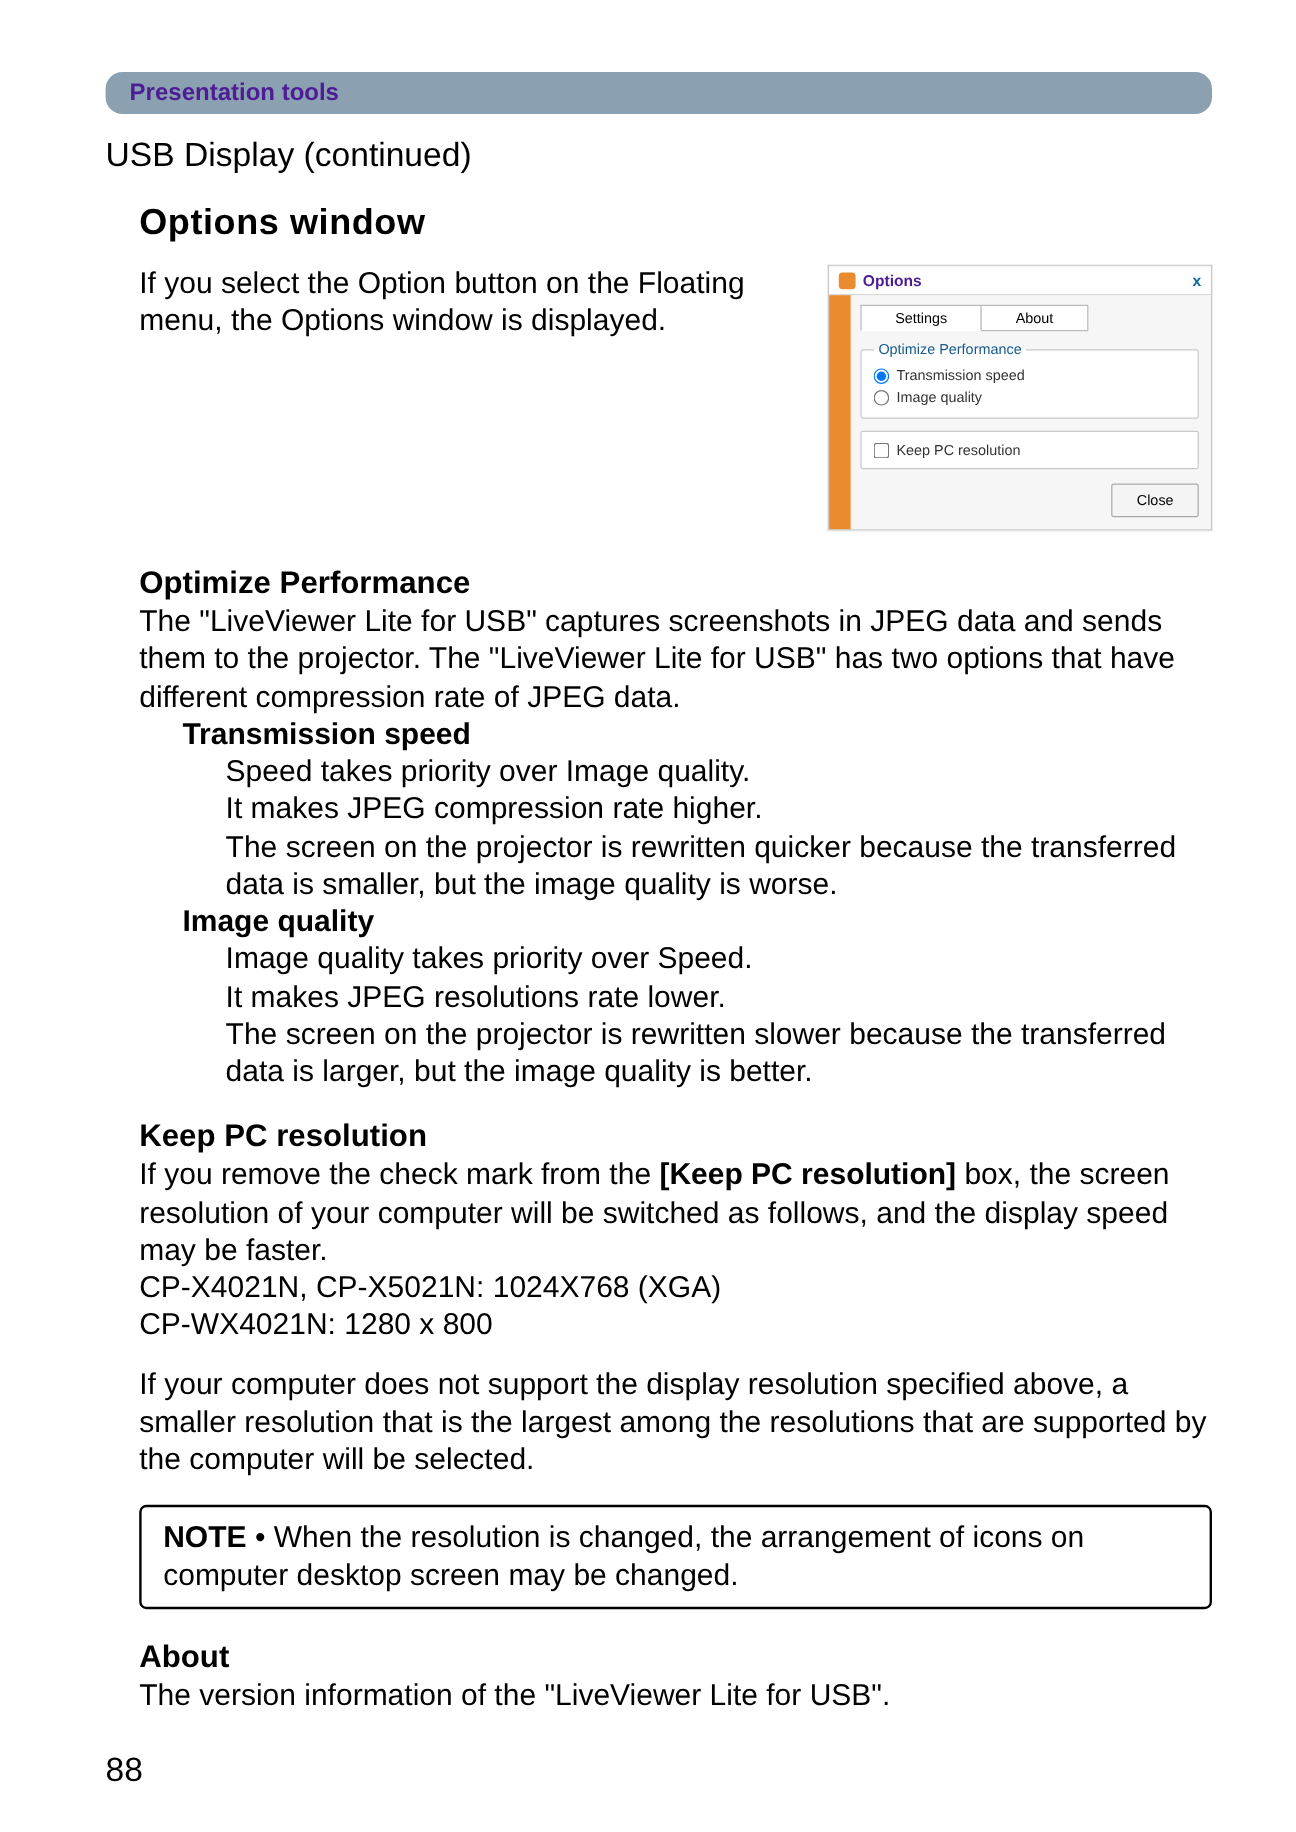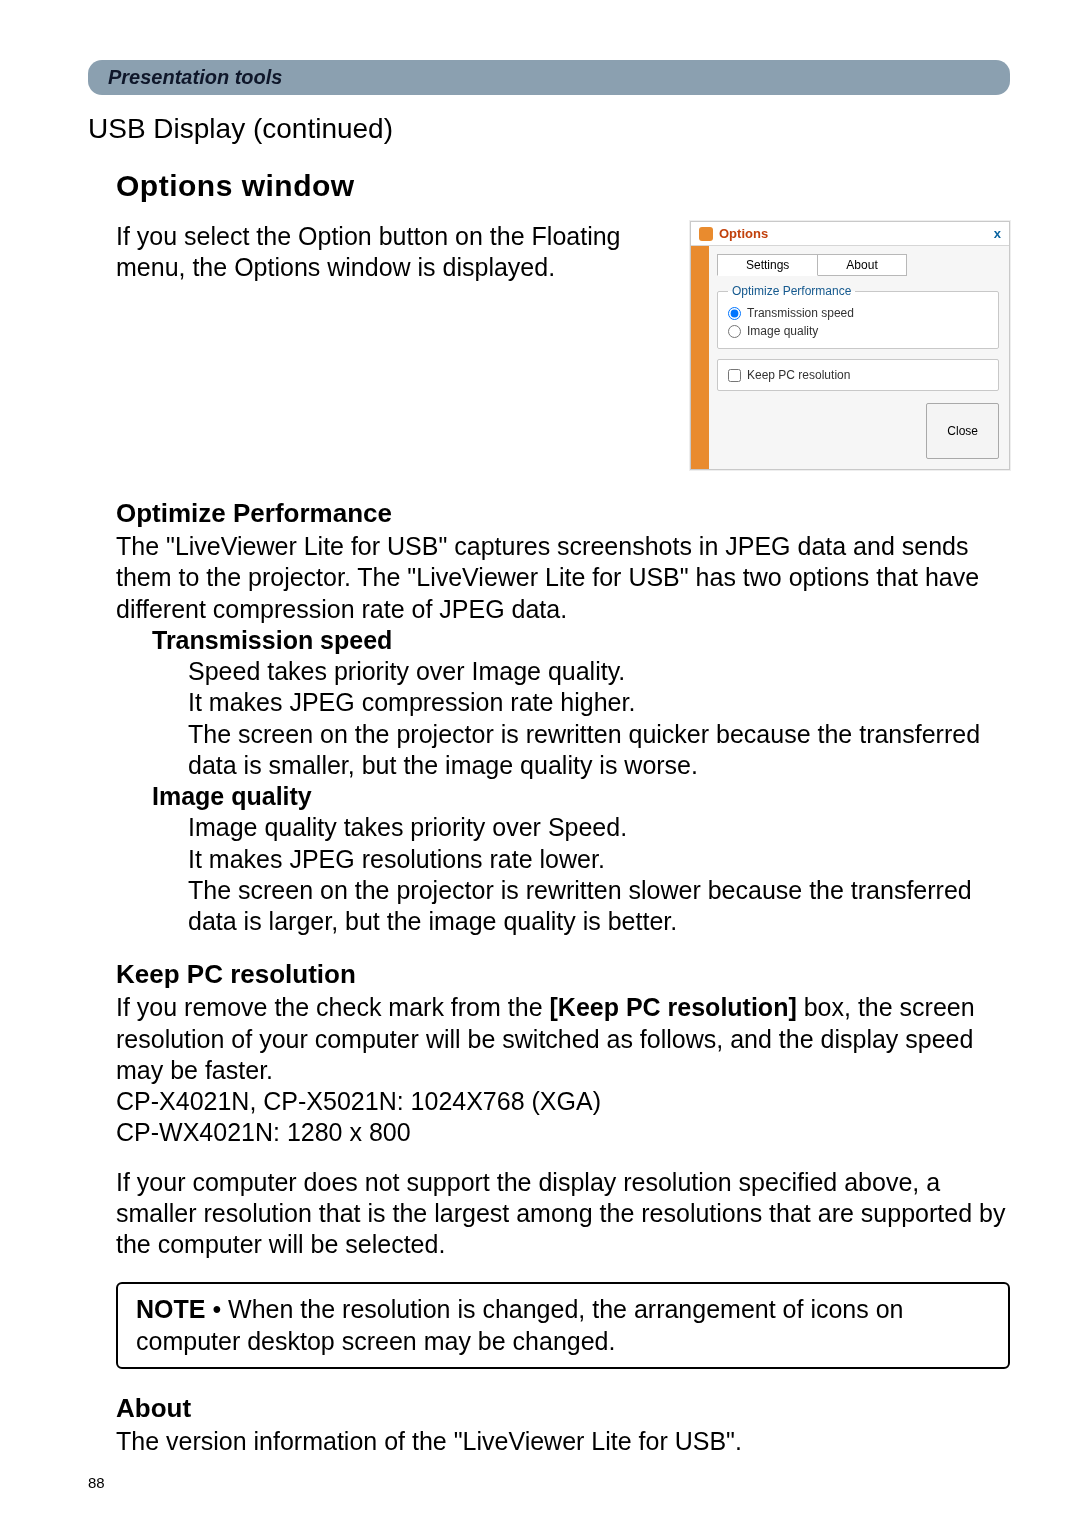--- a/index.html
+++ b/index.html
@@ -18,21 +18,21 @@
   }
   .crumb-bar {
     background: #8ba0b0;
     border-radius: 14px;
     padding: 6px 20px;
     color: #ffffff;
     font-weight: bold;
     font-size: 20px;
     margin-bottom: 18px;
   }
-  .crumb-bar span { color: #0f172a; font-style: italic; }
+  .crumb-bar span { color: #4c1d95; }
   .continued {
     font-family: Arial, Helvetica, sans-serif;
     font-size: 28px;
     margin-bottom: 24px;
   }
   .content {
     padding-left: 28px;
   }
   h2.section-title {
     font-family: Arial, Helvetica, sans-serif;
@@ -69,21 +69,21 @@
   .note-box {
     border: 2.5px solid #000;
     border-radius: 6px;
     padding: 10px 18px;
     margin: 16px 0 24px 0;
   }
   .page-num {
     position: absolute;
     bottom: 36px;
     left: 88px;
-    font-size: 15px;
+    font-size: 28px;
   }
 
   
   .dialog {
     width: 318px;
     border: 1px solid #c9c9c9;
     background: #f3f3f3;
     font-family: "Segoe UI", Tahoma, sans-serif;
     font-size: 13px;
     box-shadow: 0 0 0 1px #eee;
@@ -95,21 +95,21 @@
     background: #ffffff;
     border-bottom: 1px solid #d6d6d6;
     padding: 4px 8px 4px 8px;
   }
   .dialog .titlebar .t-left {
     display:flex; align-items:center; gap:6px;
   }
   .dialog .titlebar .t-icon {
     width:14px; height:14px; background:#e98b2e; border-radius:3px;
   }
-  .dialog .titlebar .t-text { color:#c2410c; font-weight:600;text-align:right; }
+  .dialog .titlebar .t-text { color:#4c1d95; font-weight:600;text-align:right; }
   .dialog .titlebar .t-close { color:#0a64a0; font-weight:bold; cursor:default; }
   .dialog .body { display:flex; }
   .dialog .accent { width:18px; background:#e98b2e; }
   .dialog .inner { flex:1; padding:8px 10px 10px 8px; background:#f6f6f6; }
   .dialog .tabs { display:flex; gap:0; margin-bottom:8px; }
   .dialog .tab {
     padding:3px 28px;
     border:1px solid #b8b8b8;
     background:#fff;
     position:relative;
@@ -126,21 +126,21 @@
   }
   .dialog legend { color:#165a8f; font-size:12px; padding:0 4px; }
   .dialog label { display:flex; gap:6px; align-items:center; font-size:12px; color:#333; padding:2px 0;}
   .dialog input[type=radio], .dialog input[type=checkbox] { margin:0; }
   .dialog .check-row {
     background:#fff; border:1px solid #c8c8c8; border-radius:2px;
     padding:6px 10px; margin-bottom:12px;
   }
   .dialog .btn-row { display:flex; justify-content:flex-end; }
   .dialog button.close-btn {
-    font-size:12px; padding:20px 20px;
+    font-size:12px; padding:6px 20px;
     border:1px solid #a9a9a9; background:#f4f4f4;
     border-radius:2px;
   }
 </style>
 </head>
 <body>
 
 <div class="page">
 
   <div class="crumb-bar">

